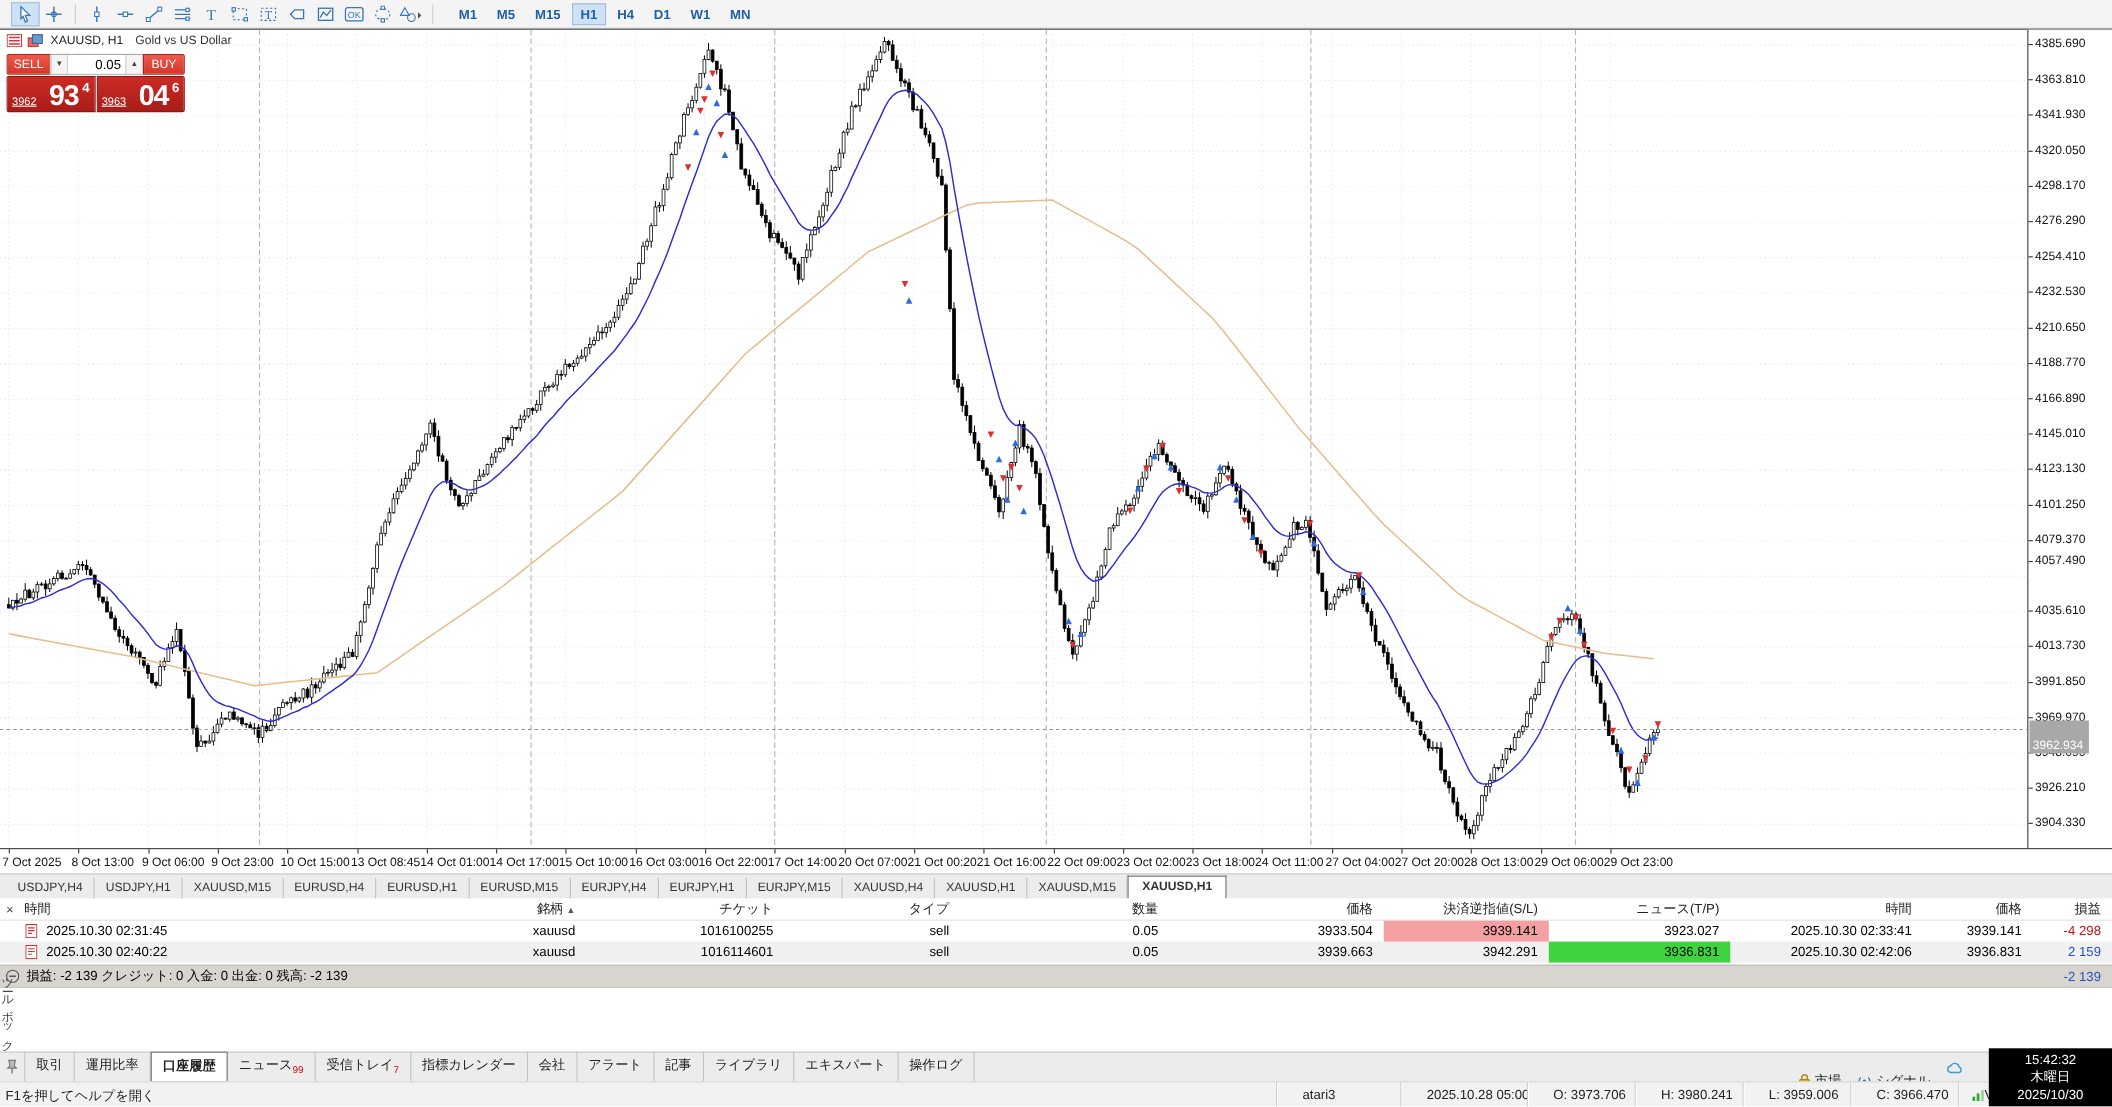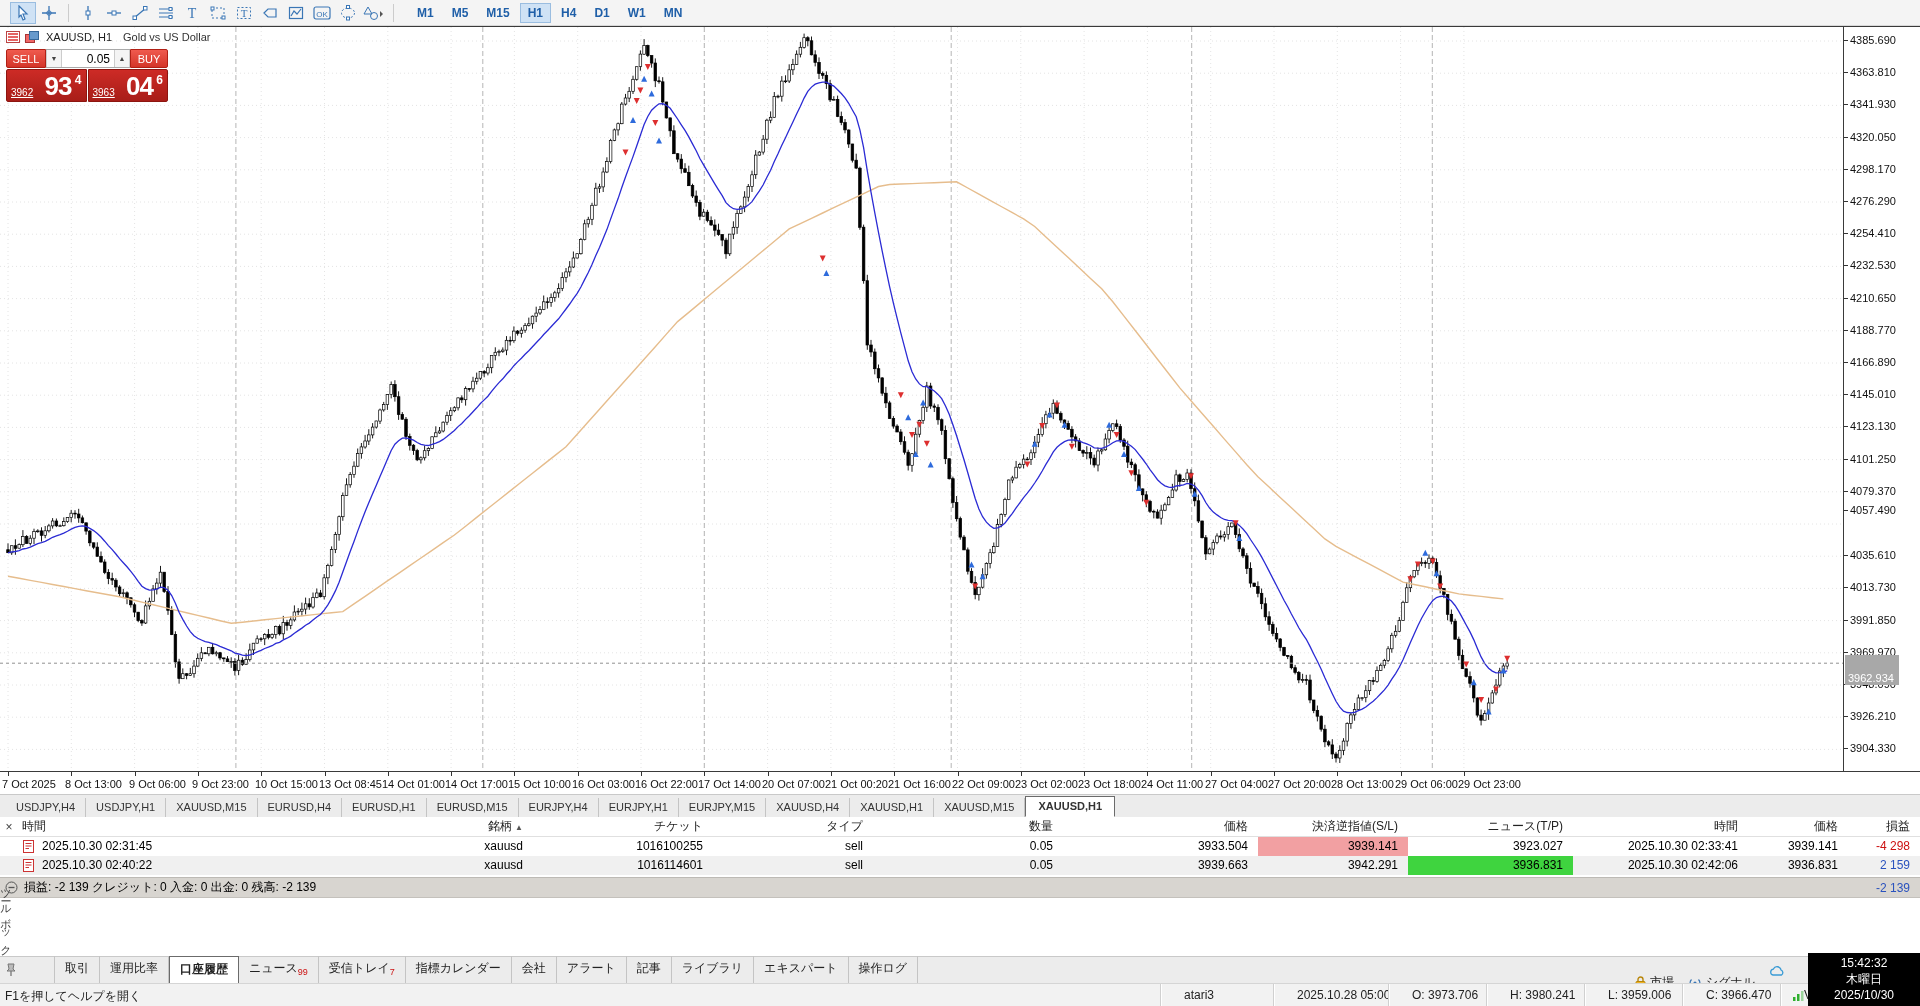--- a/index.html
+++ b/index.html
@@ -79,21 +79,21 @@
              border-top:1px solid #bdbab5; border-bottom:1px solid #c4c1bc; display:flex; align-items:center; font-size:12px; }
   .summary .minus-ic { margin:0 6px 0 5px; }
   .summary .total { margin-left:auto; padding-right:10px; color:#2a52be; }
   .vlabel { position:absolute; left:0; top:65px; width:13px; height:110px; font-size:11px; color:#444;
             writing-mode:vertical-rl; text-orientation:mixed; letter-spacing:1px; }
 
   
   .bottom-tabs { position:absolute; left:0; top:956px; width:1920px; height:27px; background:#ececec;
                  border-top:1px solid #c9c9c9; display:flex; align-items:center; padding-left:4px; }
   .btab { font-size:12px; color:#222; padding:4px 10px 5px; border-right:1px solid #c4c4c4; white-space:nowrap; cursor:default; }
-  .btab:first-of-type { border-left:1px solid #c4c4c4;margin-left:32px; }
+  .btab:first-of-type { border-left:1px solid #c4c4c4; }
   .btab.active { background:#fff; border:1px solid #6b6b6b; font-weight:bold; }
   .btab sub { color:#cc1111; font-size:9px; }
   .right-links { position:absolute; right:135px; top:0; height:27px; display:flex; align-items:center; gap:14px; font-size:12px; color:#222; }
   .rlink { display:flex; align-items:center; gap:4px;margin-top:24px; }
 
   
   .status-bar { position:absolute; left:0; top:983px; width:1920px; height:23px; background:#f2f2f2;
                 border-top:1px solid #d5d5d5; font-size:12px; color:#222; }
   .sb-help { position:absolute; left:5px; top:4px; }
   .sb-cell { position:absolute; top:0; height:23px; line-height:22px; border-left:1px solid #d0d0d0;

